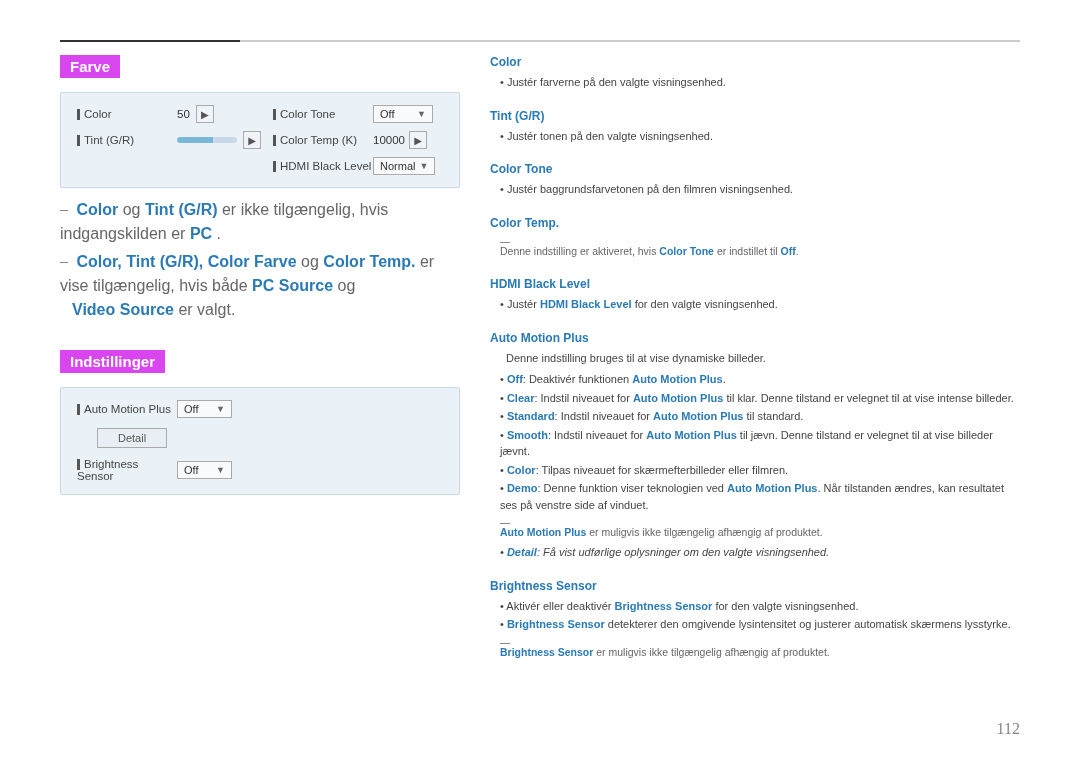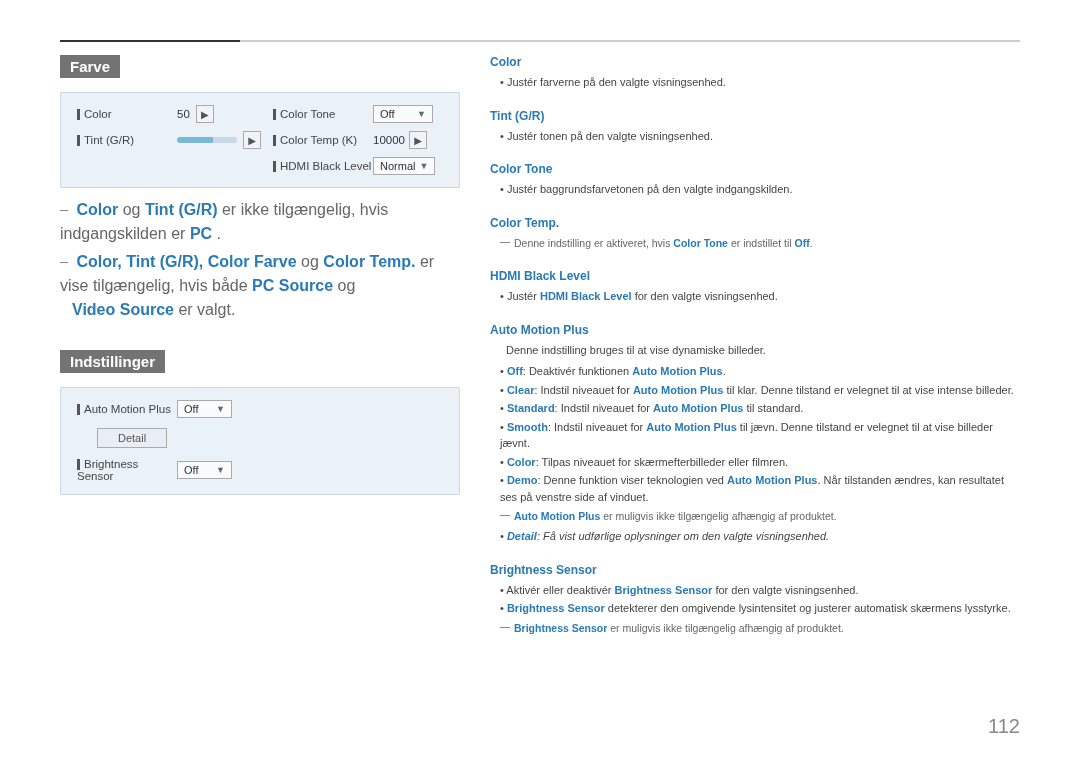--- a/index.html
+++ b/index.html
@@ -32,21 +32,21 @@
 
     .right-panel {
       position: absolute;
       top: 55px;
       left: 490px;
       right: 60px;
     }
 
     .section-title {
       display: inline-block;
-      background: #737373;
+      background: #d946ef;
       color: #fff;
       font-size: 15px;
       font-weight: bold;
       padding: 3px 10px;
       margin-bottom: 14px;
     }
 
     .settings-box {
       border: 1px solid #c8d8e8;
       background: #eaf2f8;
@@ -190,20 +190,21 @@
       font-weight: bold;
     }
 
     .note-line {
       display: flex;
       align-items: flex-start;
       font-size: 10.5px;
       color: #666;
       margin-top: 3px;
       padding-left: 10px;
+      flex-direction: column;
     }
 
     .note-line-dash {
       display: inline-block;
       width: 10px;
       height: 1px;
       background: #888;
       vertical-align: middle;
       margin-right: 4px;
       margin-top: 7px;
@@ -218,23 +219,24 @@
       font-size: 11px;
       padding: 3px 20px;
       margin: 4px 0 4px 20px;
       cursor: pointer;
     }
 
     .page-number {
       position: absolute;
       bottom: 25px;
       right: 60px;
-      font-size: 20px;
+      font-size: 16px;
       color: #888;
       font-weight: 300;
+      font-family: Liberation Serif, serif;
     }
 
     .auto-motion-row {
       display: flex;
       align-items: center;
       margin-bottom: 6px;
     }
   </style>
 </head>
 <body>
@@ -365,21 +367,21 @@
       <ul>
           <li>Justér tonen på den valgte visningsenhed.</li>
         </ul>
     </div>
   </div>
 
   <div class="right-section">
     <div class="right-section-title">Color Tone</div>
     <div class="right-body">
       <ul>
-          <li>Justér baggrundsfarvetonen på den valgte indgangskilden.</li>
+          <li>Justér baggrundsfarvetonen på den filmren visningsenhed.</li>
         </ul>
     </div>
   </div>
 
   <div class="right-section">
     <div class="right-section-title" style="color:#2a7ab5;font-size:12px;font-weight:bold;margin-bottom:5px;">Color Temp.</div>
     <div class="right-body">
       <div class="note-line">
         <span class="note-line-dash"></span>
         <span>Denne indstilling er aktiveret, hvis <span class="bold-blue">Color Tone</span> er indstillet til <span class="bold-blue">Off</span>.</span>

